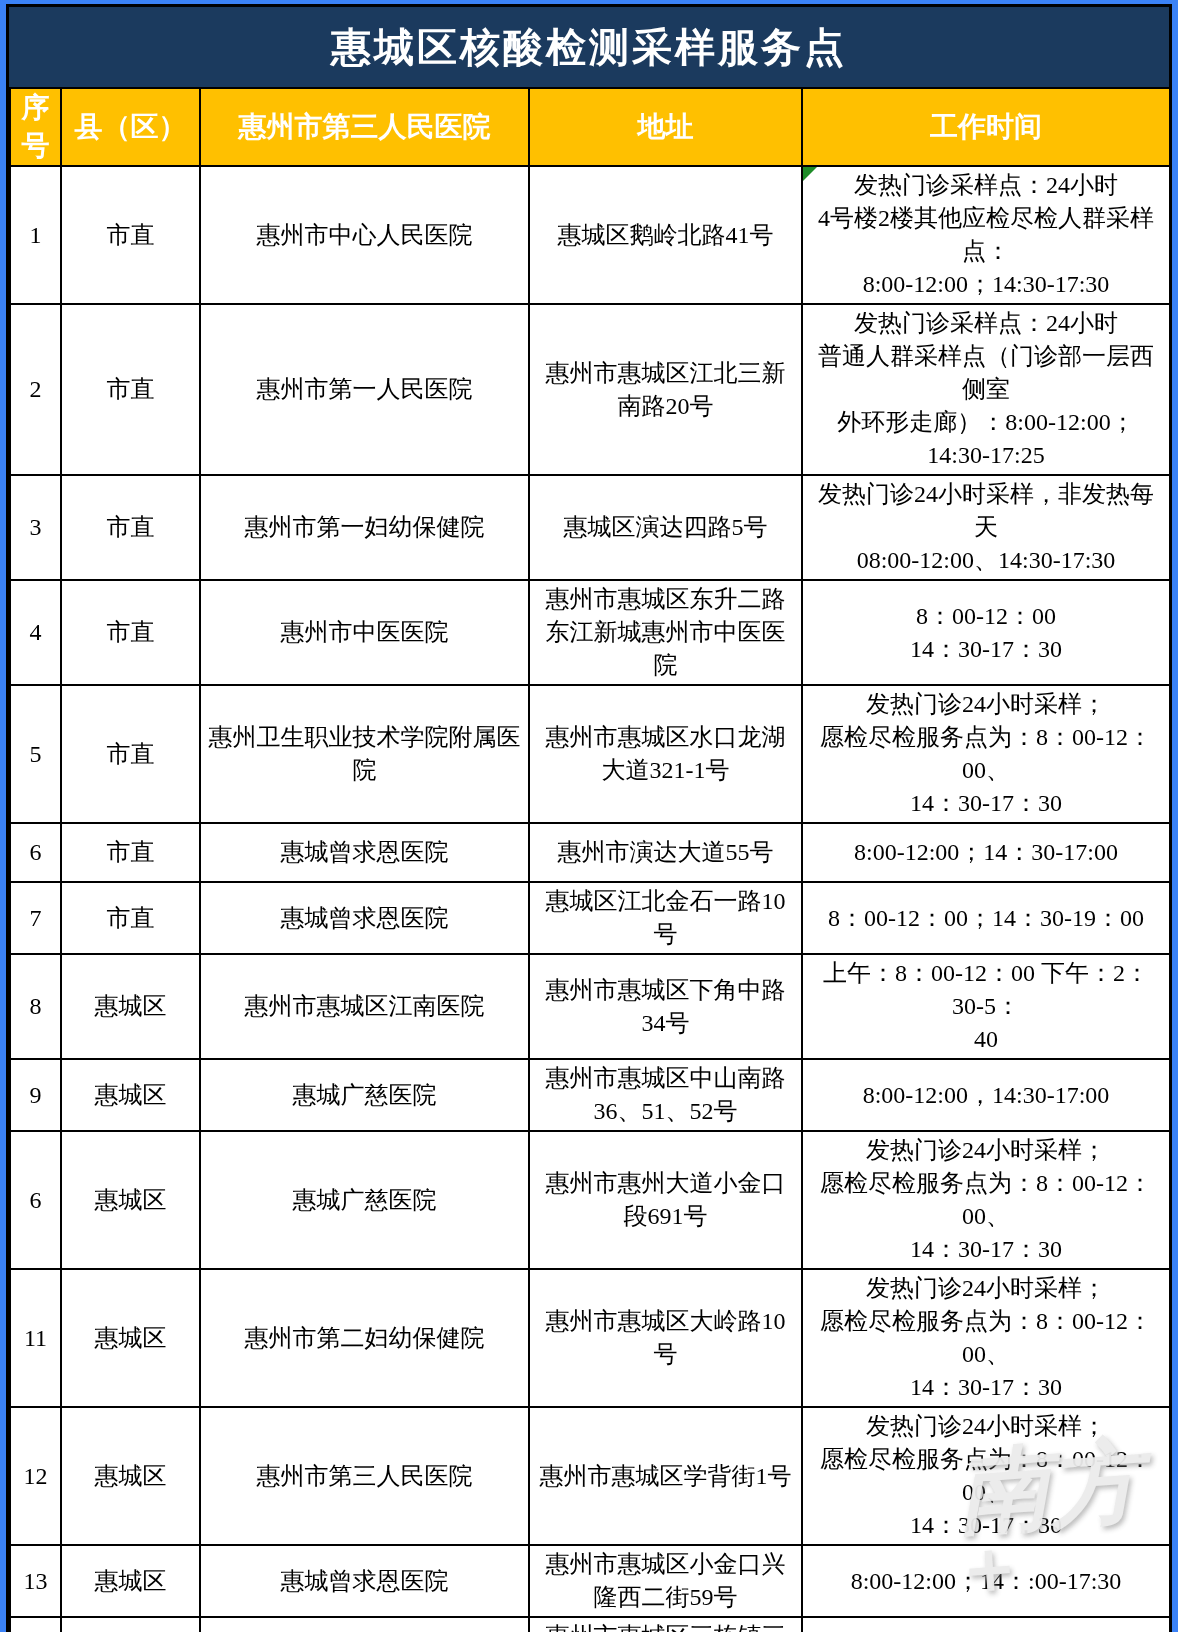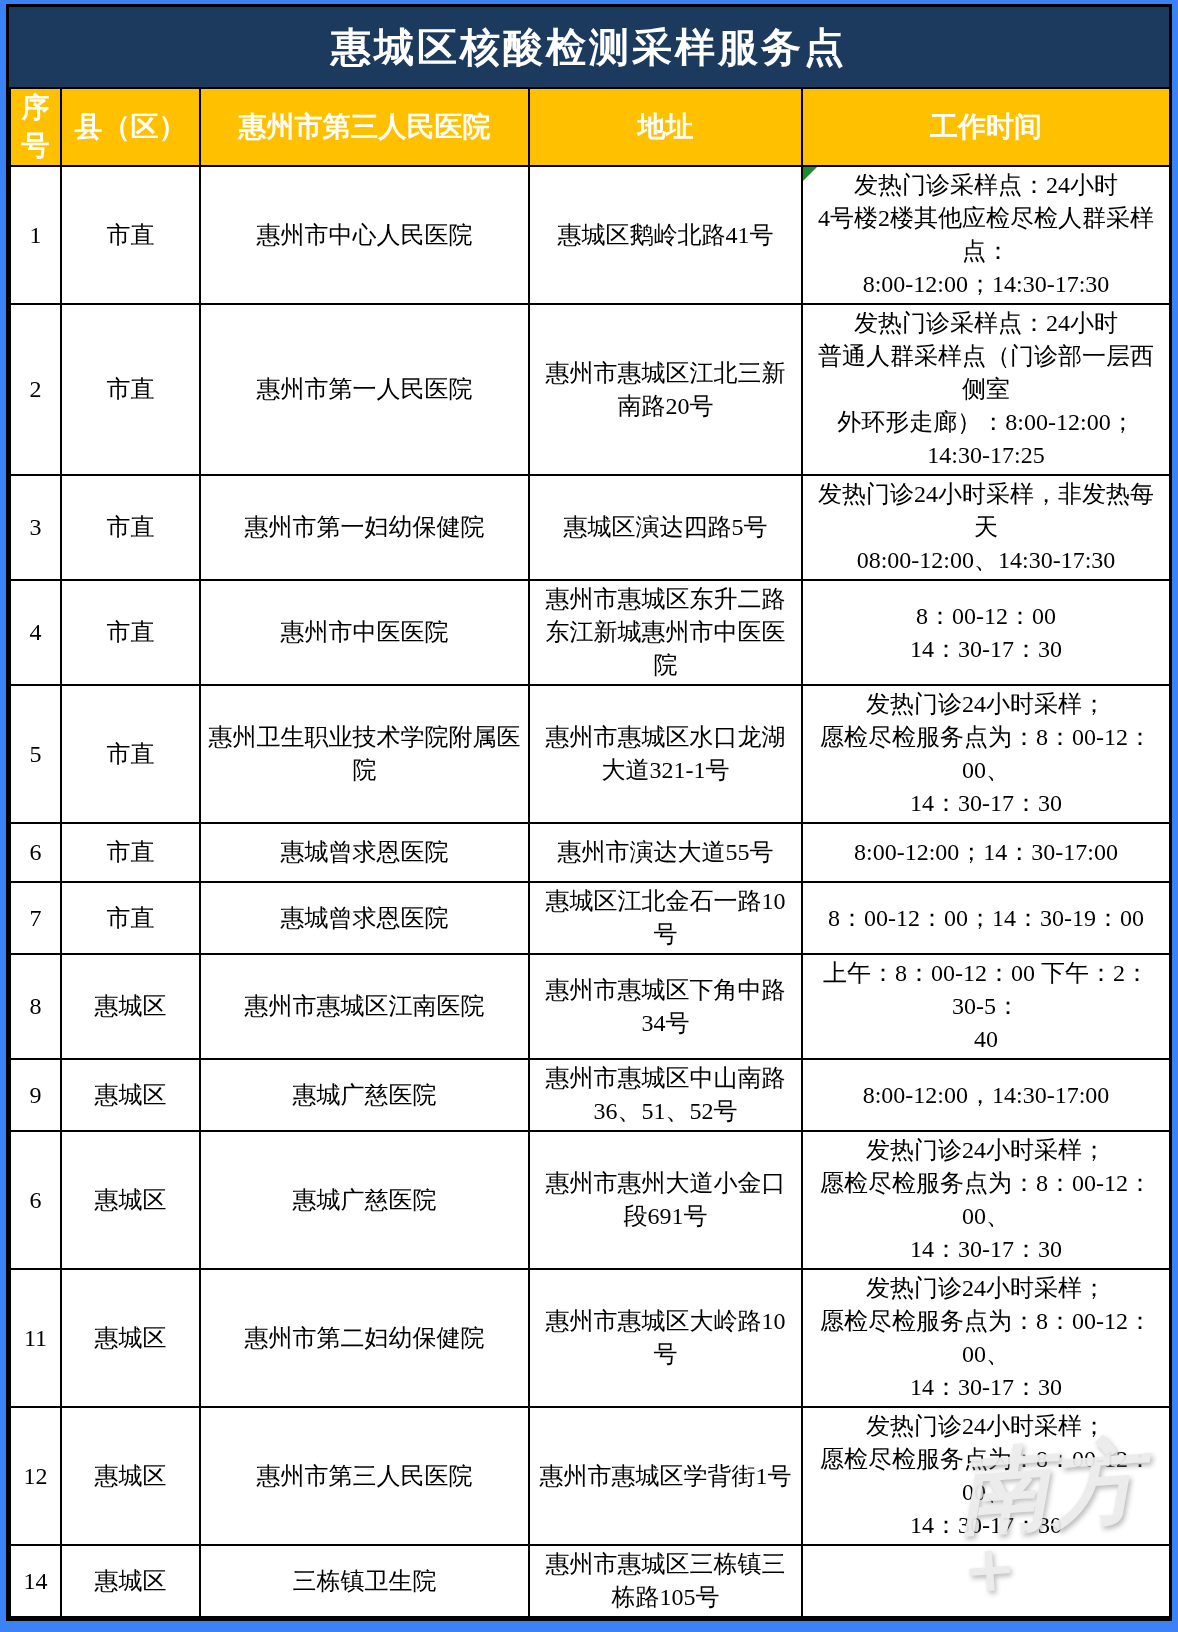--- a/index.html
+++ b/index.html
@@ -231,20 +231,29 @@
             <td>12</td>
             <td>惠城区</td>
             <td class="name-cell">惠州市第三人民医院</td>
             <td>惠州市惠城区学背街1号</td>
             <td class="time-cell">
               <div class="time-line">发热门诊24小时采样；</div>
               <div class="time-line">愿检尽检服务点为：8：00-12：00、</div>
               <div class="time-line">14：30-17：30</div>
             </td>
           </tr>
+          <tr style="height: 70px;">
+            <td>13</td>
+            <td>惠城区</td>
+            <td class="name-cell">惠城曾求恩医院</td>
+            <td>惠州市惠城区小金口兴隆西二街59号</td>
+            <td class="time-cell">
+              <div class="time-line">8:00-12:00；14：:00-17:30</div>
+            </td>
+          </tr>
           <tr style="height: 68px;">
             <td>14</td>
             <td>惠城区</td>
             <td class="name-cell">三栋镇卫生院</td>
             <td>惠州市惠城区三栋镇三栋路105号</td>
             <td class="time-cell"></td>
           </tr>
         </tbody>
     </table>
   </div>

